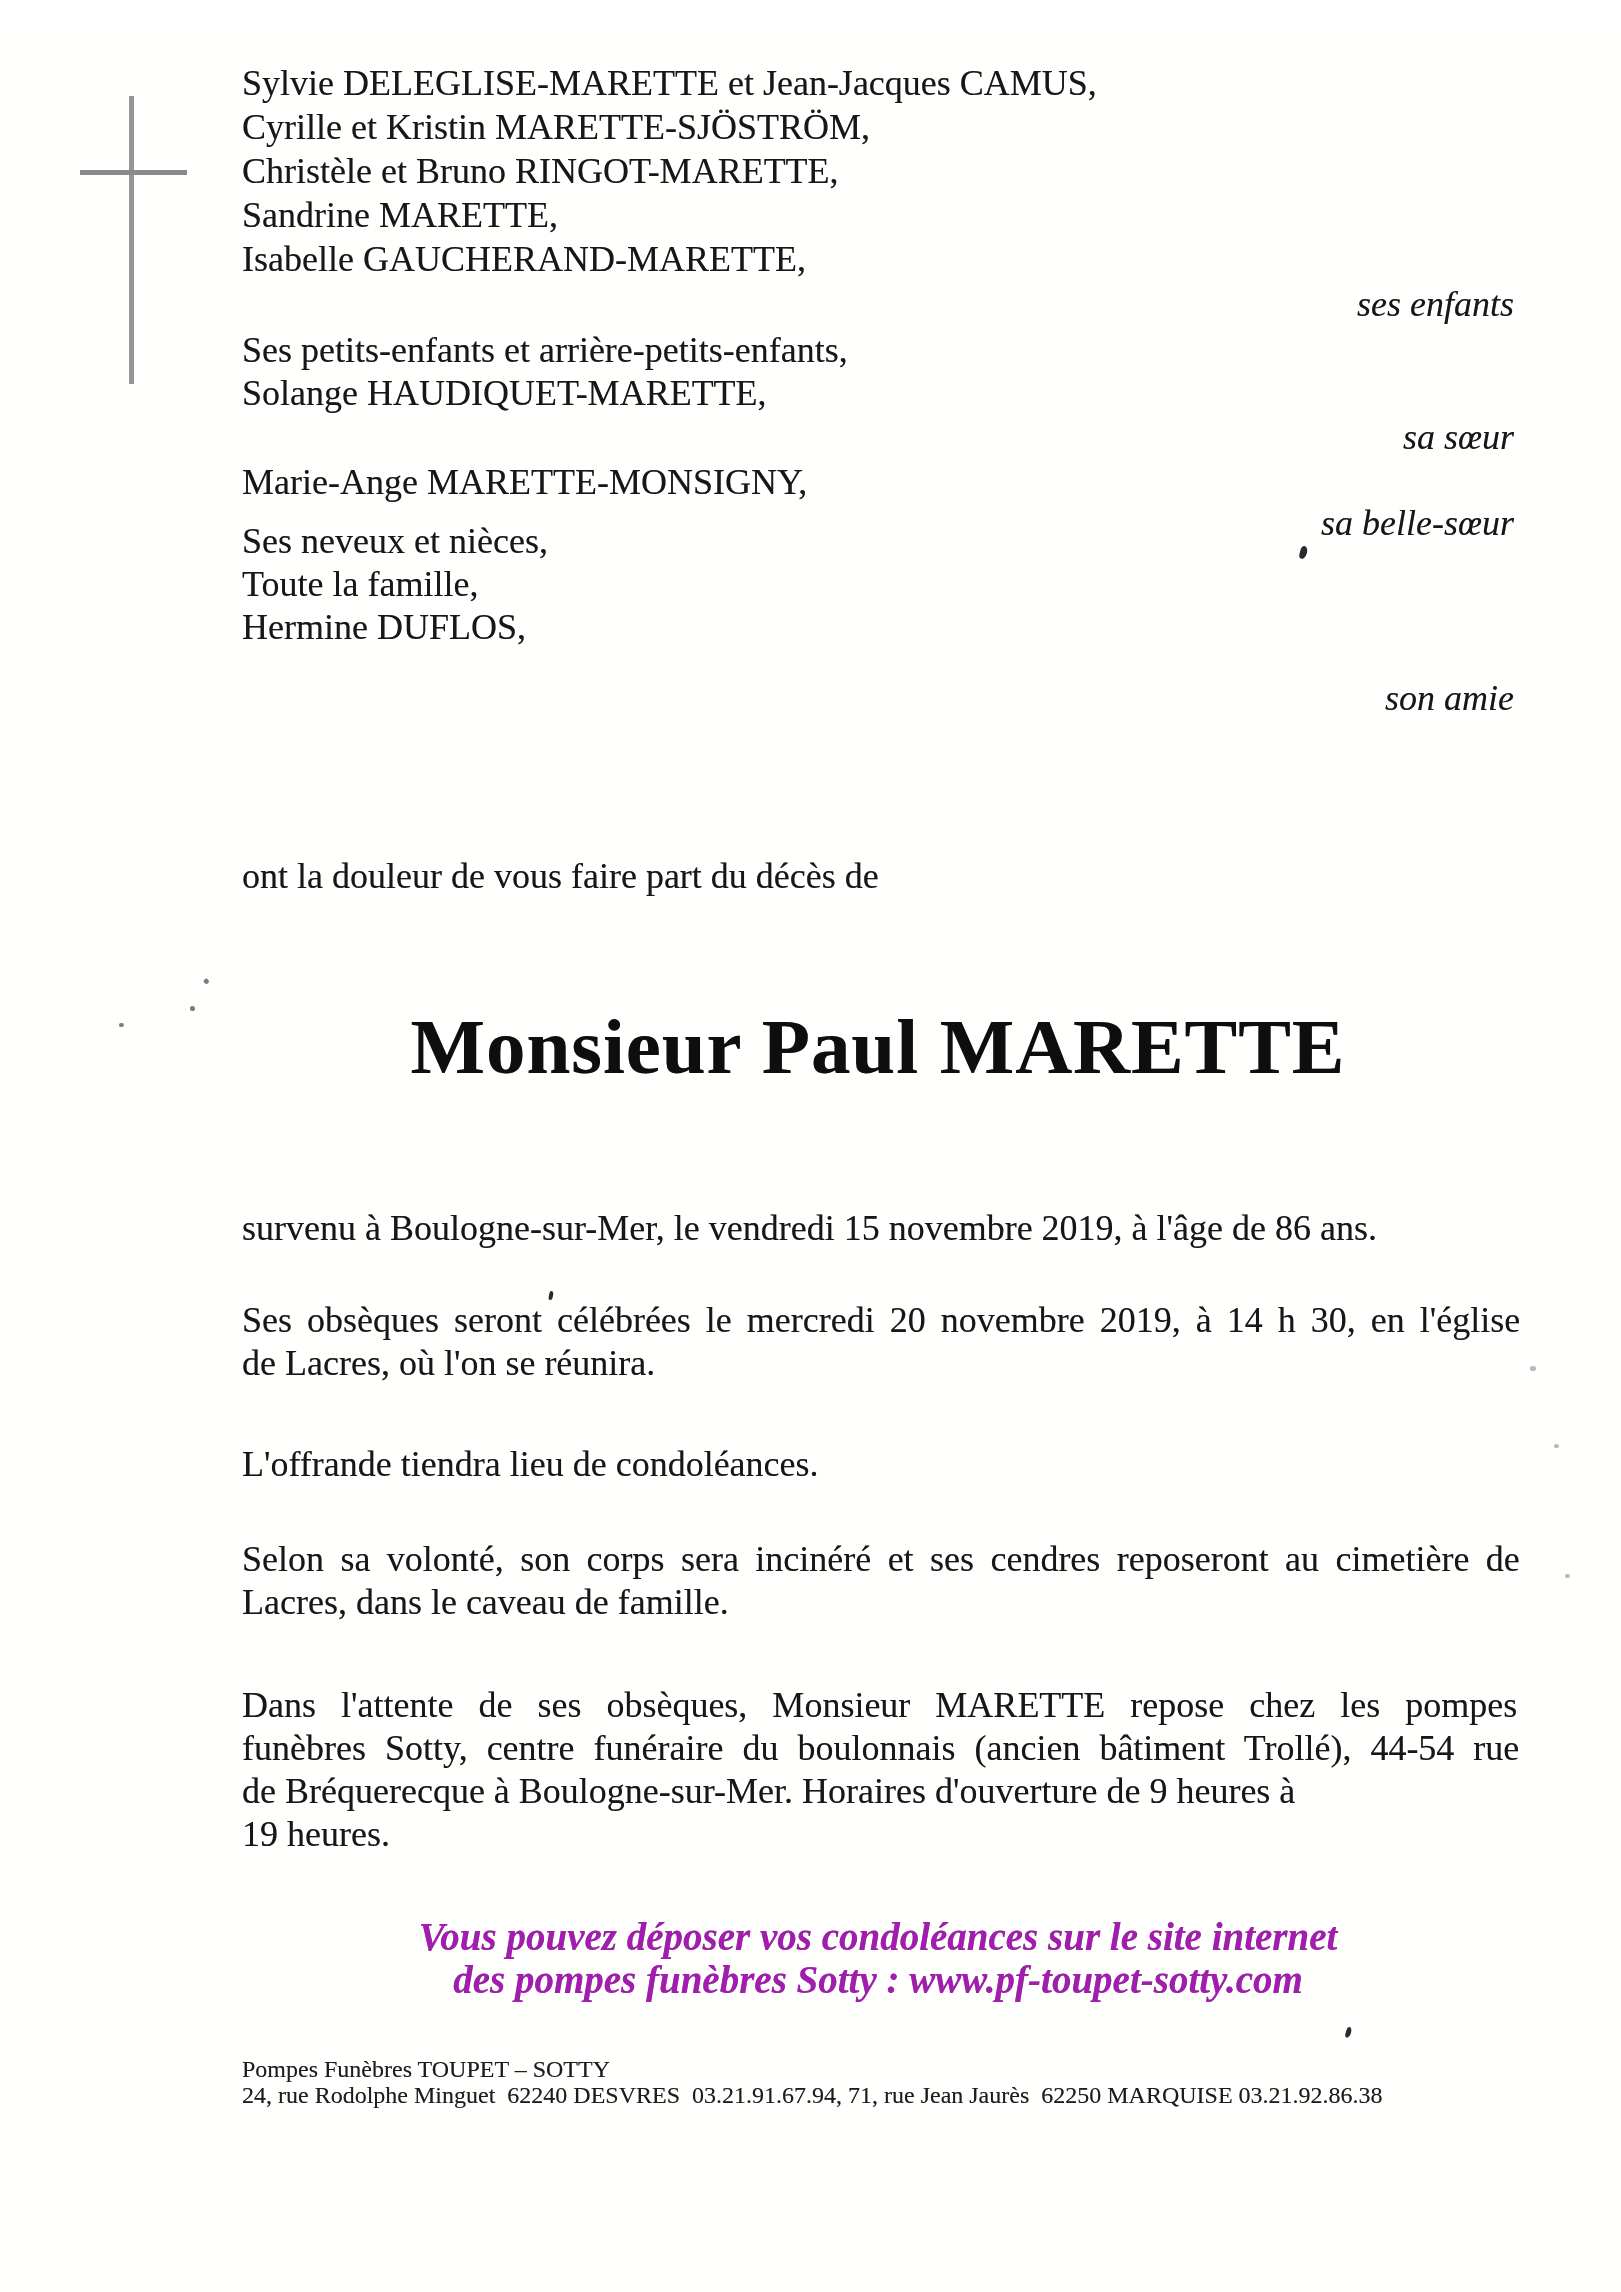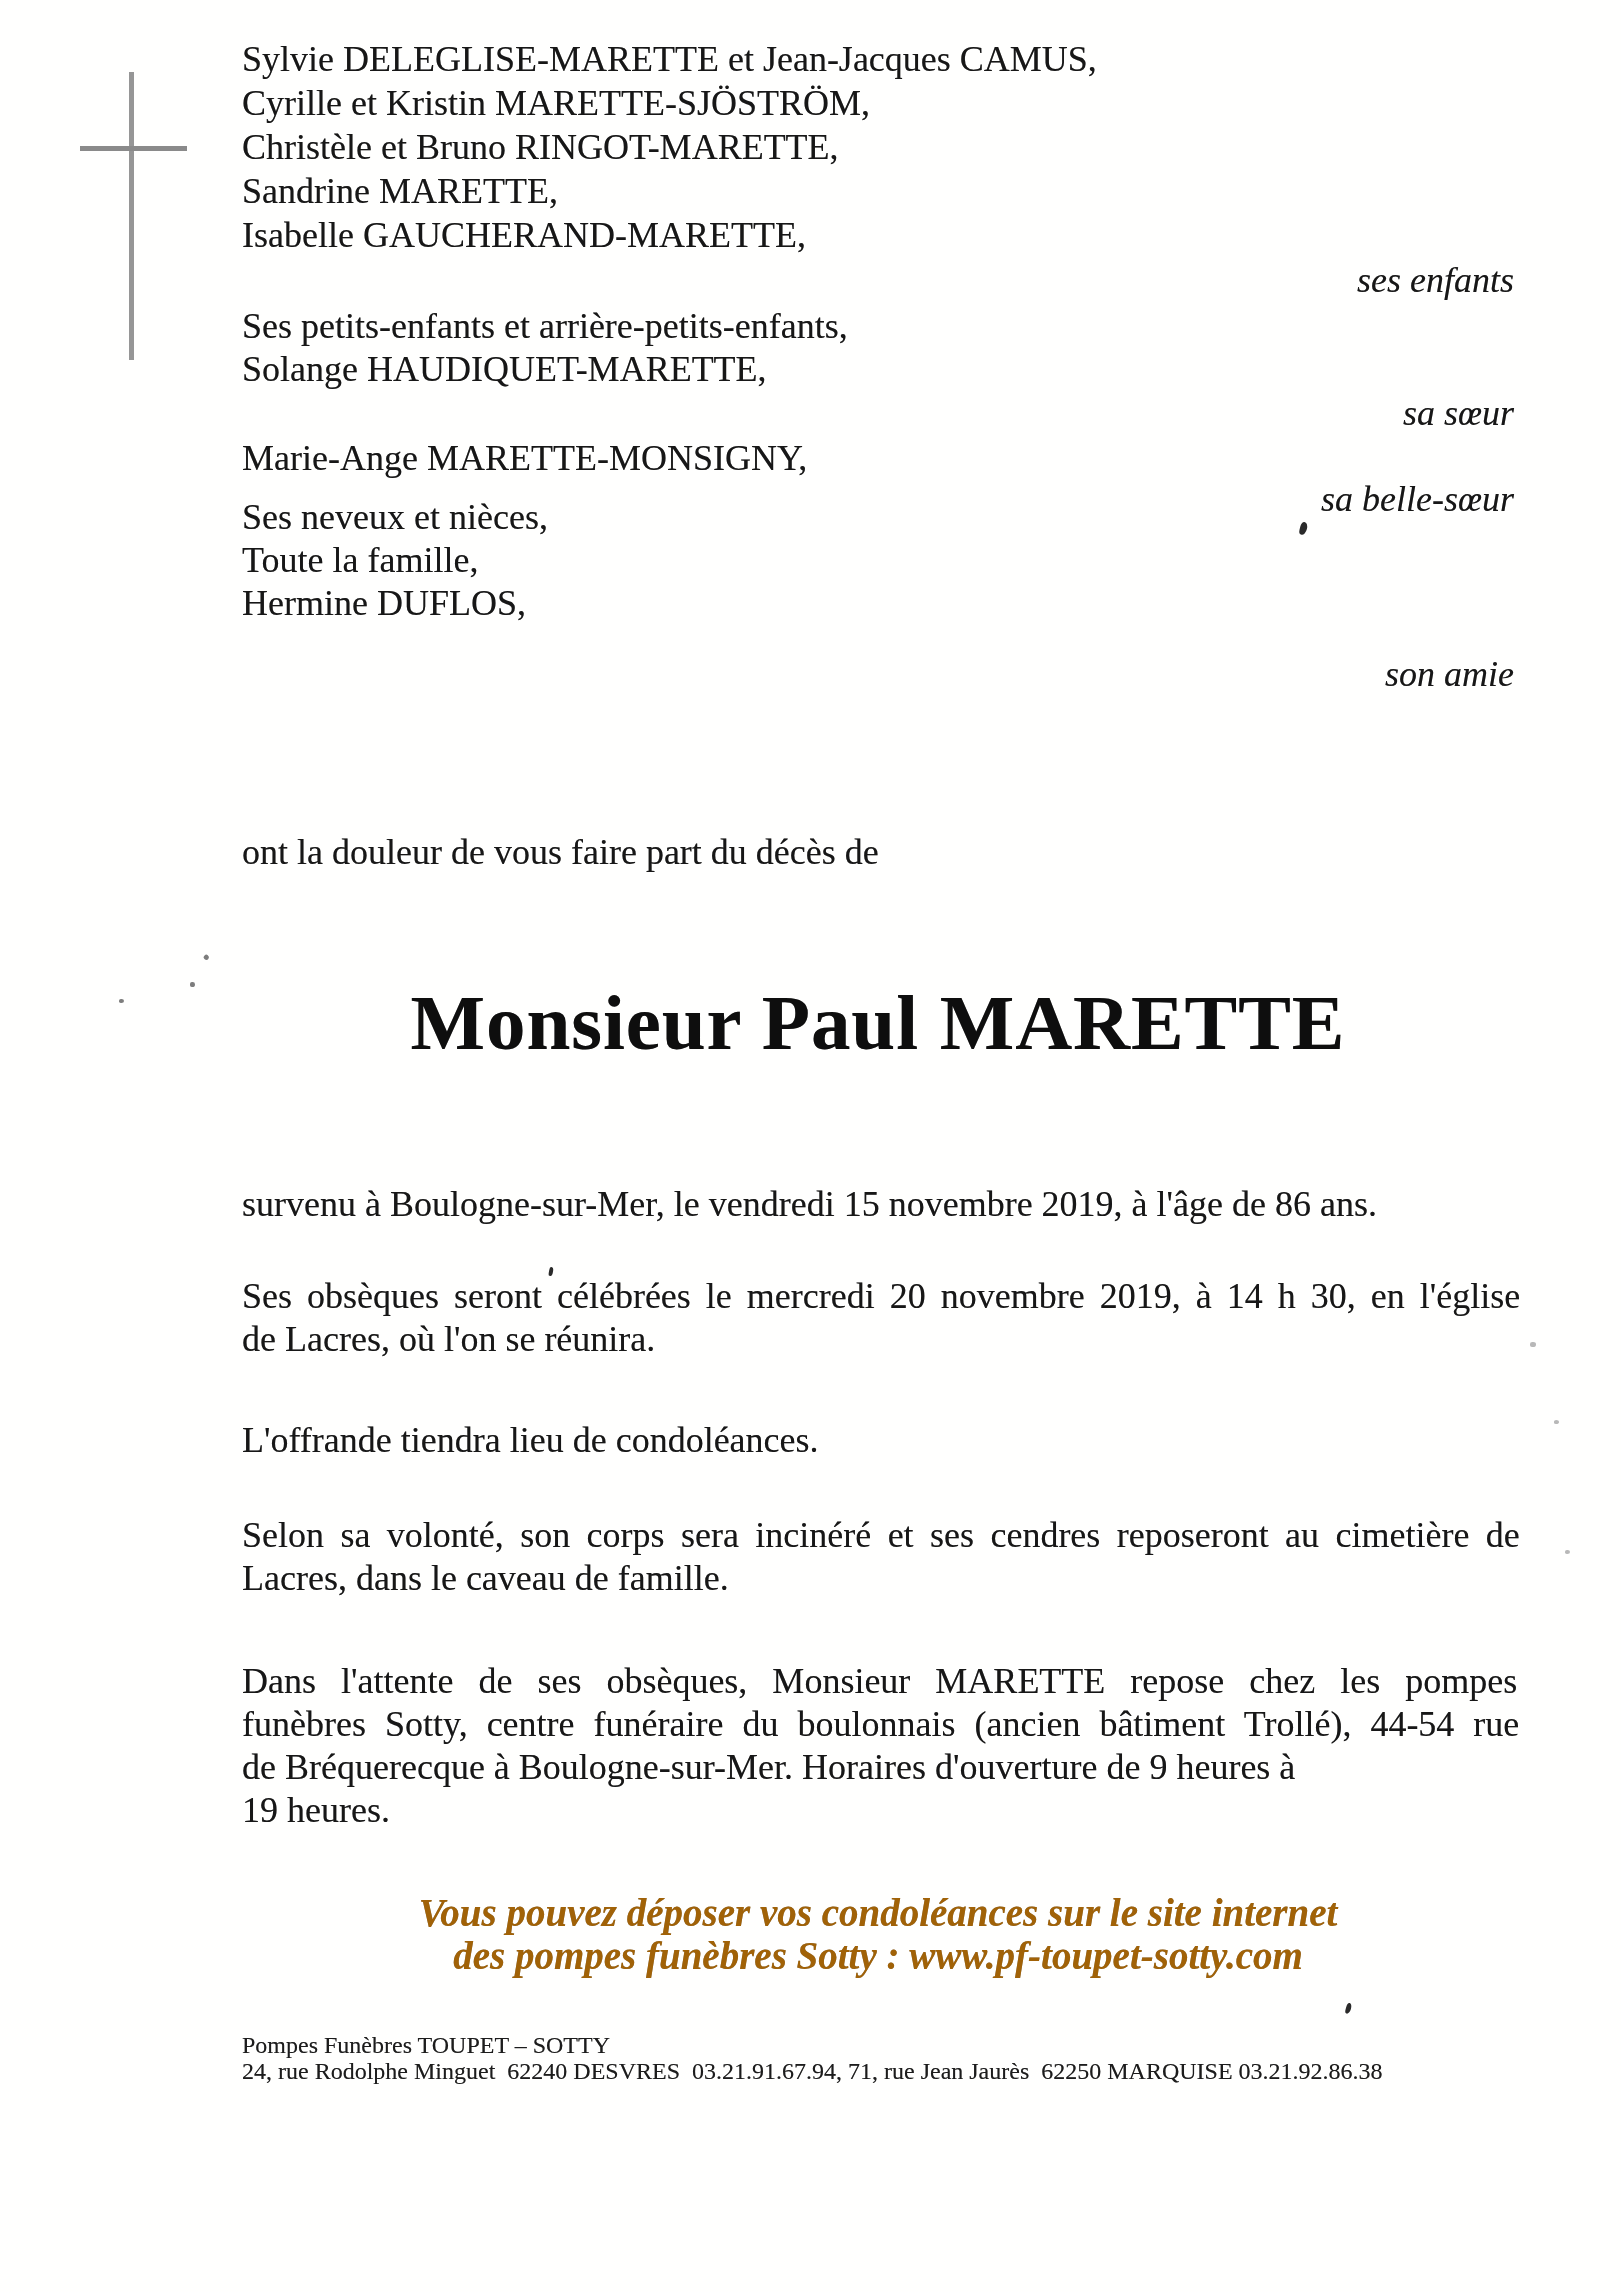--- a/index.html
+++ b/index.html
@@ -2,33 +2,33 @@
 <html style="font-size:14.3px"><head>
 <meta charset="utf-8">
 <style>
   html,body{margin:0;padding:0;background:#ffffff;}
   body{
     width:1621px;height:2293px;position:relative;overflow:hidden;
     font-family:"Liberation Serif","DejaVu Serif",serif;
     color:#171717;
     text-shadow:0 0 0.5px rgba(25,25,25,0.45);
   }
-  .page{position:absolute;inset:0;background:#fffffe;}
+  .page{position:absolute;inset:0;background:#fffffe;margin-top:24px;}
   
   .cross-v{position:absolute;left:129px;top:72px;width:4.5px;height:288px;background:#969696;}
   .cross-h{position:absolute;left:80px;top:146px;width:107px;height:4.5px;background:#8a8a8a;}
   
   .col{position:absolute;left:242px;width:1272px;line-height:43px;font-size:36px;}
   .ln{white-space:pre;}
   .lbl{font-style:italic;text-align:right;}
   .title{
     font-size:79px;font-weight:bold;line-height:90px;text-align:center;
     color:#0e0e0e;letter-spacing:0.9px;white-space:pre;
   }
-  .cond{font-weight:bold;font-style:italic;font-size:39px;line-height:43px;text-align:center;color:#a16207;}
+  .cond{font-weight:bold;font-style:italic;font-size:39px;line-height:43px;text-align:center;color:#a21caf;}
   .footer{font-size:24px;line-height:26px;text-align:left;color:#1c1c1c;}
   
   .speck{position:absolute;background:#2a2a2a;border-radius:45% 55% 60% 40%;}
   .speck.faint{background:#b8b8b8;}
   .speck.mid{background:#7d7d7d;}
 </style>
 </head>
 <body>
 
 <div class="page">

